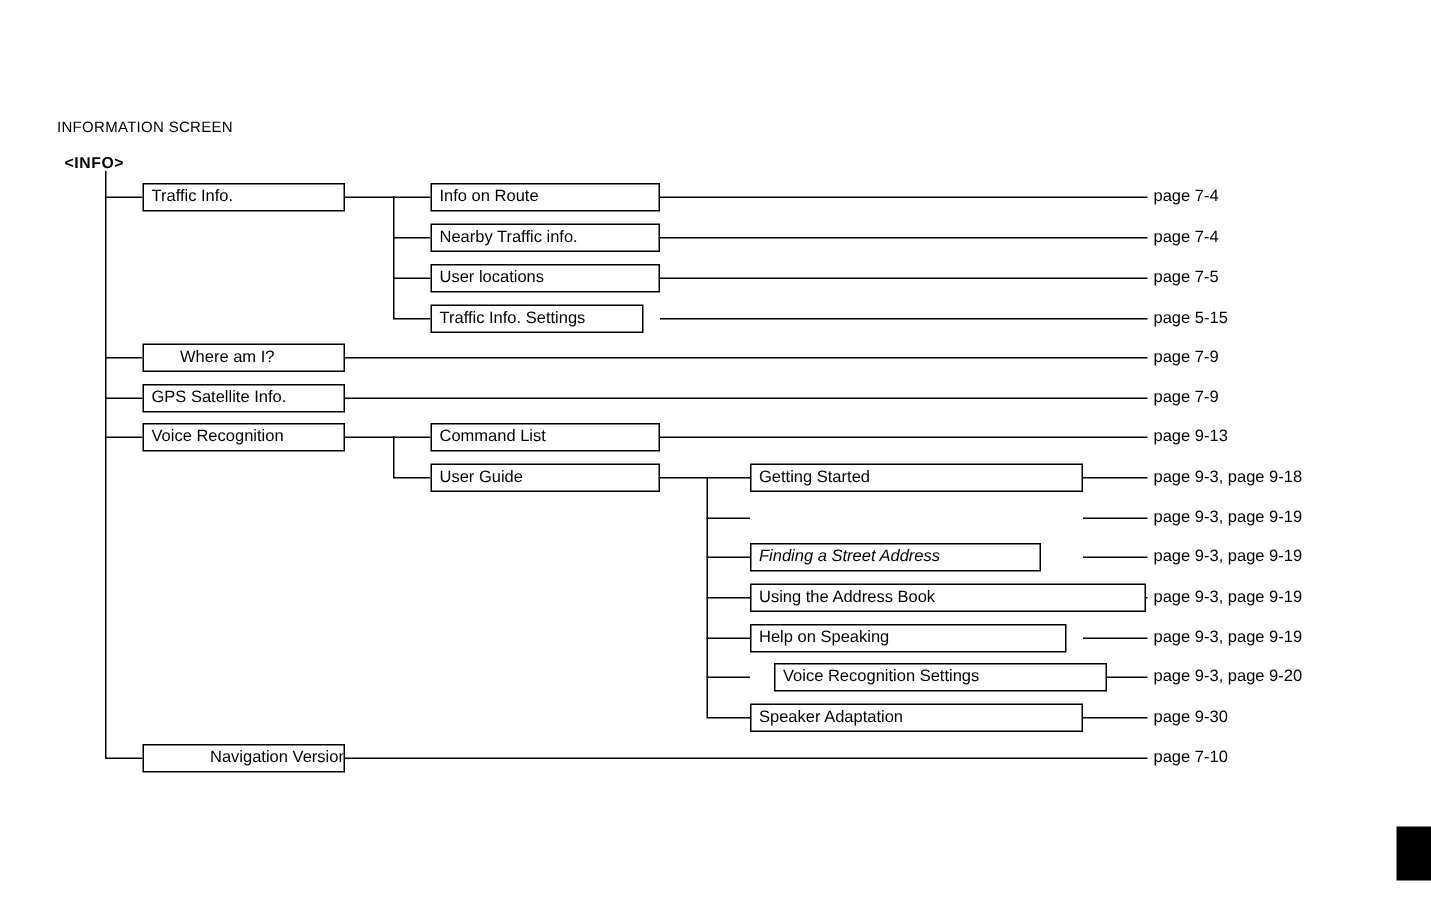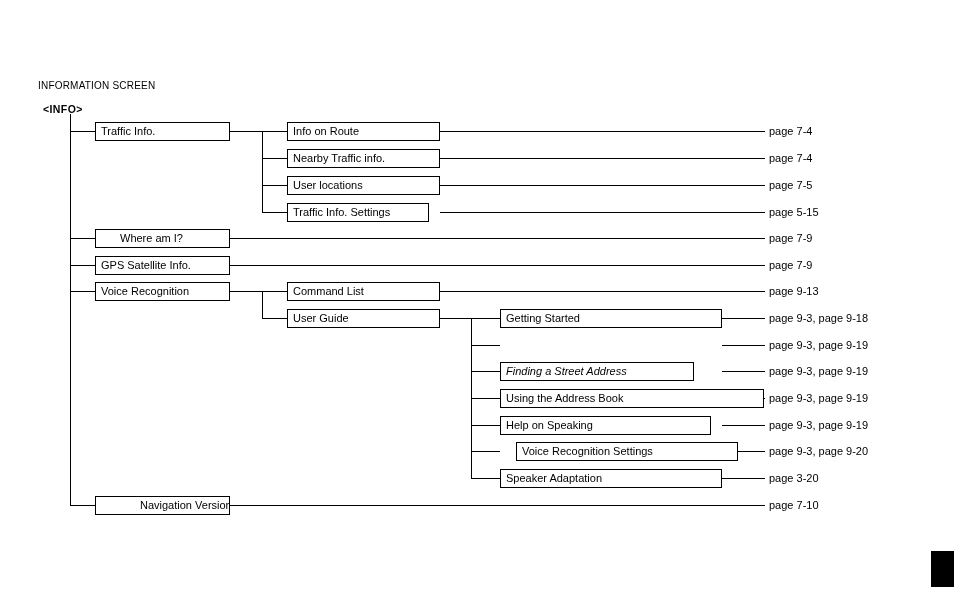--- a/index.html
+++ b/index.html
@@ -160,18 +160,18 @@
   <div class="pageref" style="left:769px; top:206px;">page 5-15</div>
   <div class="pageref" style="left:769px; top:232px;">page 7-9</div>
   <div class="pageref" style="left:769px; top:259px;">page 7-9</div>
   <div class="pageref" style="left:769px; top:285px;">page 9-13</div>
   <div class="pageref" style="left:769px; top:312px;">page 9-3, page 9-18</div>
   <div class="pageref" style="left:769px; top:339px;">page 9-3, page 9-19</div>
   <div class="pageref" style="left:769px; top:365px;">page 9-3, page 9-19</div>
   <div class="pageref" style="left:769px; top:392px;">page 9-3, page 9-19</div>
   <div class="pageref" style="left:769px; top:419px;">page 9-3, page 9-19</div>
   <div class="pageref" style="left:769px; top:445px;">page 9-3, page 9-20</div>
-  <div class="pageref" style="left:769px; top:472px;">page 3-20</div>
+  <div class="pageref" style="left:769px; top:472px;">page 9-30</div>
   <div class="pageref" style="left:769px; top:499px;">page 7-10</div>
 
   <div class="black-tab" style="left:931px; top:551px; width:23px; height:36px;"></div>
 
 </div>
 
 </body></html>

